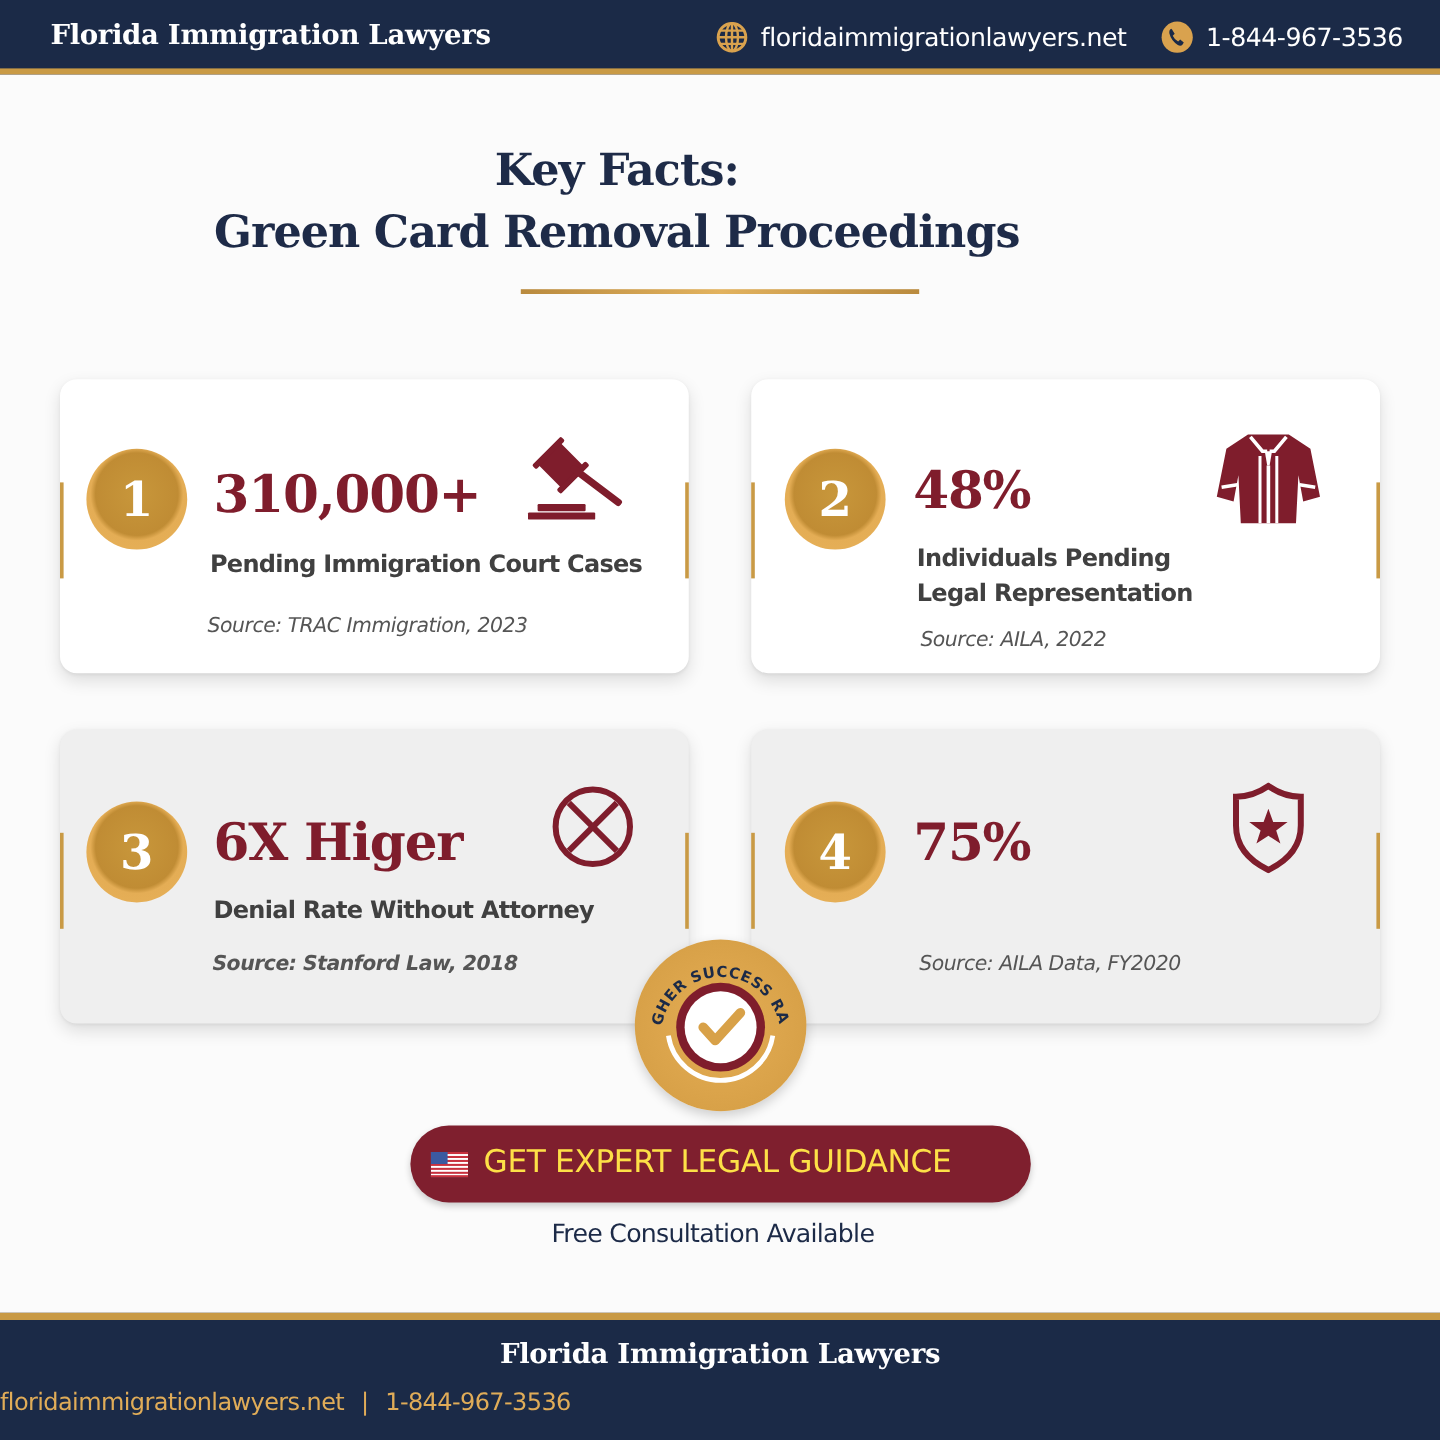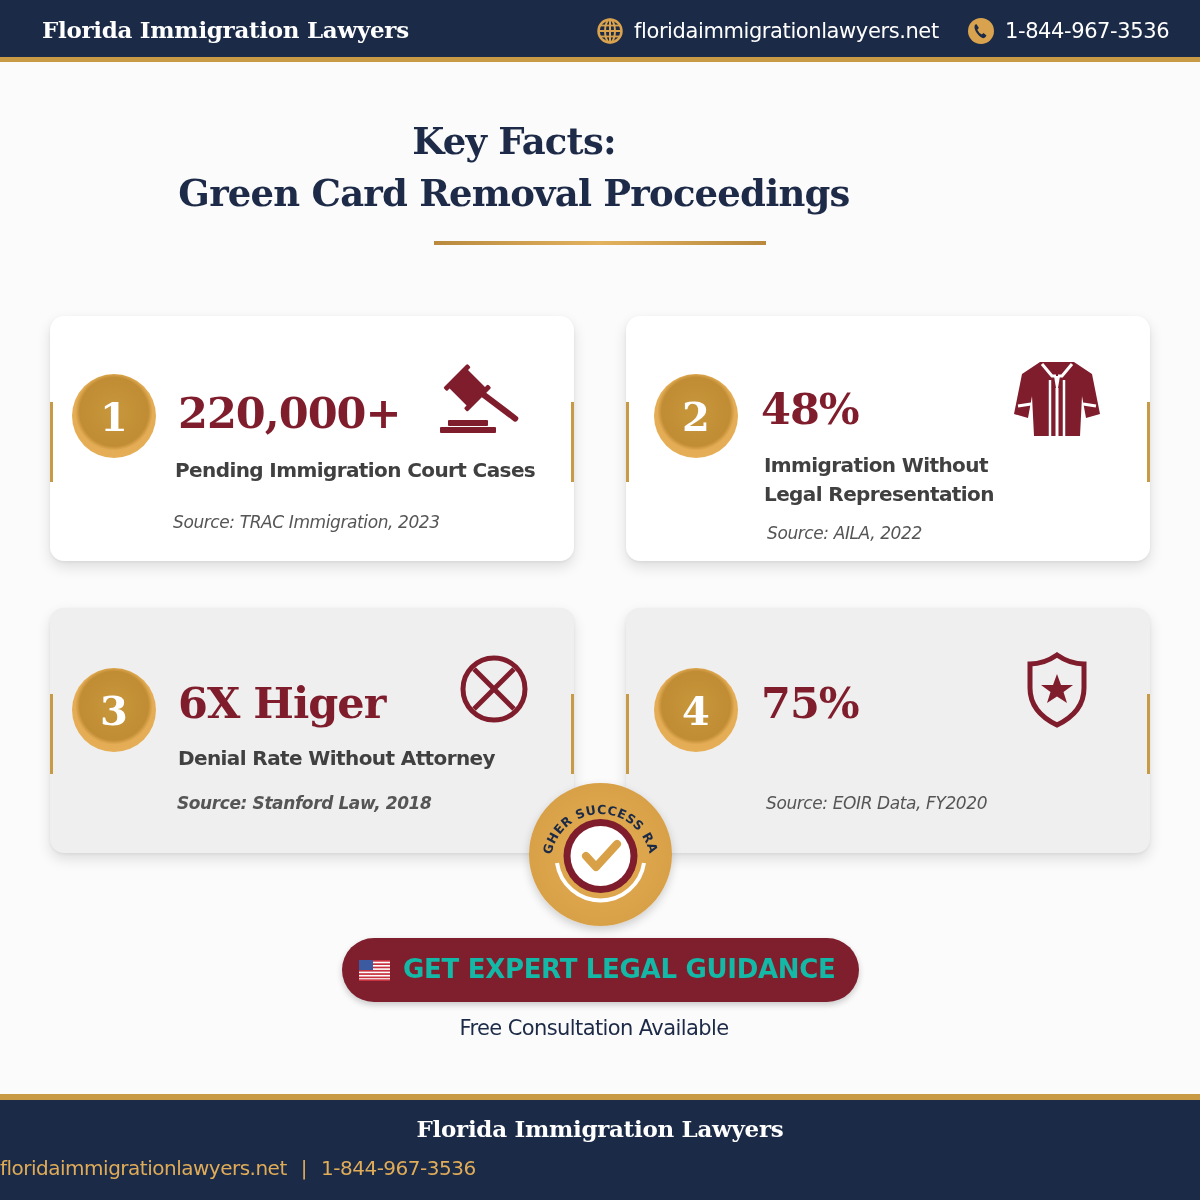--- a/index.html
+++ b/index.html
@@ -93,21 +93,21 @@
     
     .cta {
       position: absolute; left: 342px; top: 938px; width: 517px; height: 64px;
       border-radius: 32px; background: #7f1f2e;
       box-shadow: 0 3px 6px rgba(0,0,0,0.2);
       display: flex; align-items: center; cursor: pointer;
     }
     .cta .flag { position: absolute; left: 17px; top: 22px; width: 31px; height: 21px; }
     .cta .label {
       position: absolute; left: 61px; top: 16px;
-      color: #14b8a6; font-weight: bold; font-size: 26px;
+      color: #fde047; font-weight: normal; font-size: 26px;
       font-family: "DejaVu Sans", "Liberation Sans", sans-serif;
       letter-spacing: -0.3px;
     }
     .subcta {
       position: absolute; left: 0; top: 1016px; width: 1188px; text-align: center;
       font-size: 21px; color: #1c2a47;
       font-family: "DejaVu Sans", "Liberation Sans", sans-serif;
       letter-spacing: -0.6px;
     }
 
@@ -158,21 +158,21 @@
 <div class="title">
   <div>Key Facts:</div>
   <div>Green Card Removal Proceedings</div>
 </div>
 <div class="title-rule"></div>
 
 <div class="card" style="left:50px; top:316px;">
   <div class="sidebar-l"></div>
   <div class="sidebar-r"></div>
   <div class="badge">1</div>
-  <div class="stat" style="left:128px;">220,000+</div>
+  <div class="stat" style="left:128px;">310,000+</div>
   <div class="desc" style="left:125px; top:140px;">Pending Immigration Court Cases</div>
   <div class="source" style="left:123px; top:196px;text-align:center;">Source: TRAC Immigration, 2023</div>
   <svg class="icon" style="left:388px; top:46px;" width="100" height="72" viewBox="0 0 100 72">
     <g fill="#7f1d2c">
       <g transform="rotate(-45 30 25)">
         <rect x="16" y="12" width="26" height="26" rx="1"></rect>
         <rect x="12" y="8" width="34" height="5" rx="1.5"></rect>
         <rect x="12" y="37" width="34" height="5" rx="1.5"></rect>
       </g>
       <rect x="38" y="24" width="52" height="6" rx="2.5" transform="rotate(37 38 27)"></rect>
@@ -181,21 +181,21 @@
     </g>
   </svg>
 </div>
 
 <div class="card" style="left:626px; top:316px;">
   <div class="sidebar-l"></div>
   <div class="sidebar-r"></div>
   <div class="badge" style="left:28px;">2</div>
   <div class="stat" style="left:135px; top:68px;">48%</div>
   <div class="desc" style="left:138px; top:135px;">
-    <div>Immigration Without</div>
+    <div>Individuals Pending</div>
     <div>Legal Representation</div>
   </div>
   <div class="source" style="left:141px; top:207px;">Source: AILA, 2022</div>
   <svg class="icon" style="left:386px; top:42px;" width="90" height="80" viewBox="0 0 90 80">
     <path fill="#7f1d2c" d="M28 4 L62 4 L80 16 L88 56 L74 60 L70 38 L68 78 L22 78 L20 38 L16 60 L2 56 L10 16 Z"></path>
     <path fill="none" stroke="#ffffff" stroke-width="3" d="M30 6 L40 18 L44 18 M60 6 L50 18 L46 18"></path>
     <path fill="#ffffff" d="M42 18 L48 18 L46 30 L44 30 Z"></path>
     <line x1="45" y1="30" x2="45" y2="78" stroke="#ffffff" stroke-width="3"></line>
     <line x1="38" y1="22" x2="38" y2="78" stroke="#ffffff" stroke-width="2.5"></line>
     <line x1="52" y1="22" x2="52" y2="78" stroke="#ffffff" stroke-width="2.5"></line>
@@ -216,21 +216,21 @@
     <line x1="16" y1="16" x2="56" y2="56" stroke="#7f1d2c" stroke-width="5"></line>
     <line x1="56" y1="16" x2="16" y2="56" stroke="#7f1d2c" stroke-width="5"></line>
   </svg>
 </div>
 
 <div class="card grey" style="left:626px; top:608px;">
   <div class="sidebar-l"></div>
   <div class="sidebar-r"></div>
   <div class="badge" style="left:28px; top:60px;">4</div>
   <div class="stat" style="left:135px; top:70px;">75%</div>
-  <div class="source" style="left:140px; top:185px;">Source: EOIR Data, FY2020</div>
+  <div class="source" style="left:140px; top:185px;">Source: AILA Data, FY2020</div>
   <svg class="icon" style="left:400px; top:44px;" width="62" height="76" viewBox="0 0 62 76">
     <path d="M31 3 Q44 12 58 12 L58 36 Q58 60 31 73 Q4 60 4 36 L4 12 Q18 12 31 3 Z" fill="none" stroke="#7f1d2c" stroke-width="5"></path>
     <polygon fill="#7f1d2c" points="31,22 35,33 47,33 37.5,40 41,51 31,44.5 21,51 24.5,40 15,33 27,33"></polygon>
   </svg>
 </div>
 
 <div class="seal">
   <svg width="143" height="143" viewBox="0 0 143 143">
     <defs>
       <path id="sealArc" d="M22 74 A50 50 0 0 1 121 74"></path>

